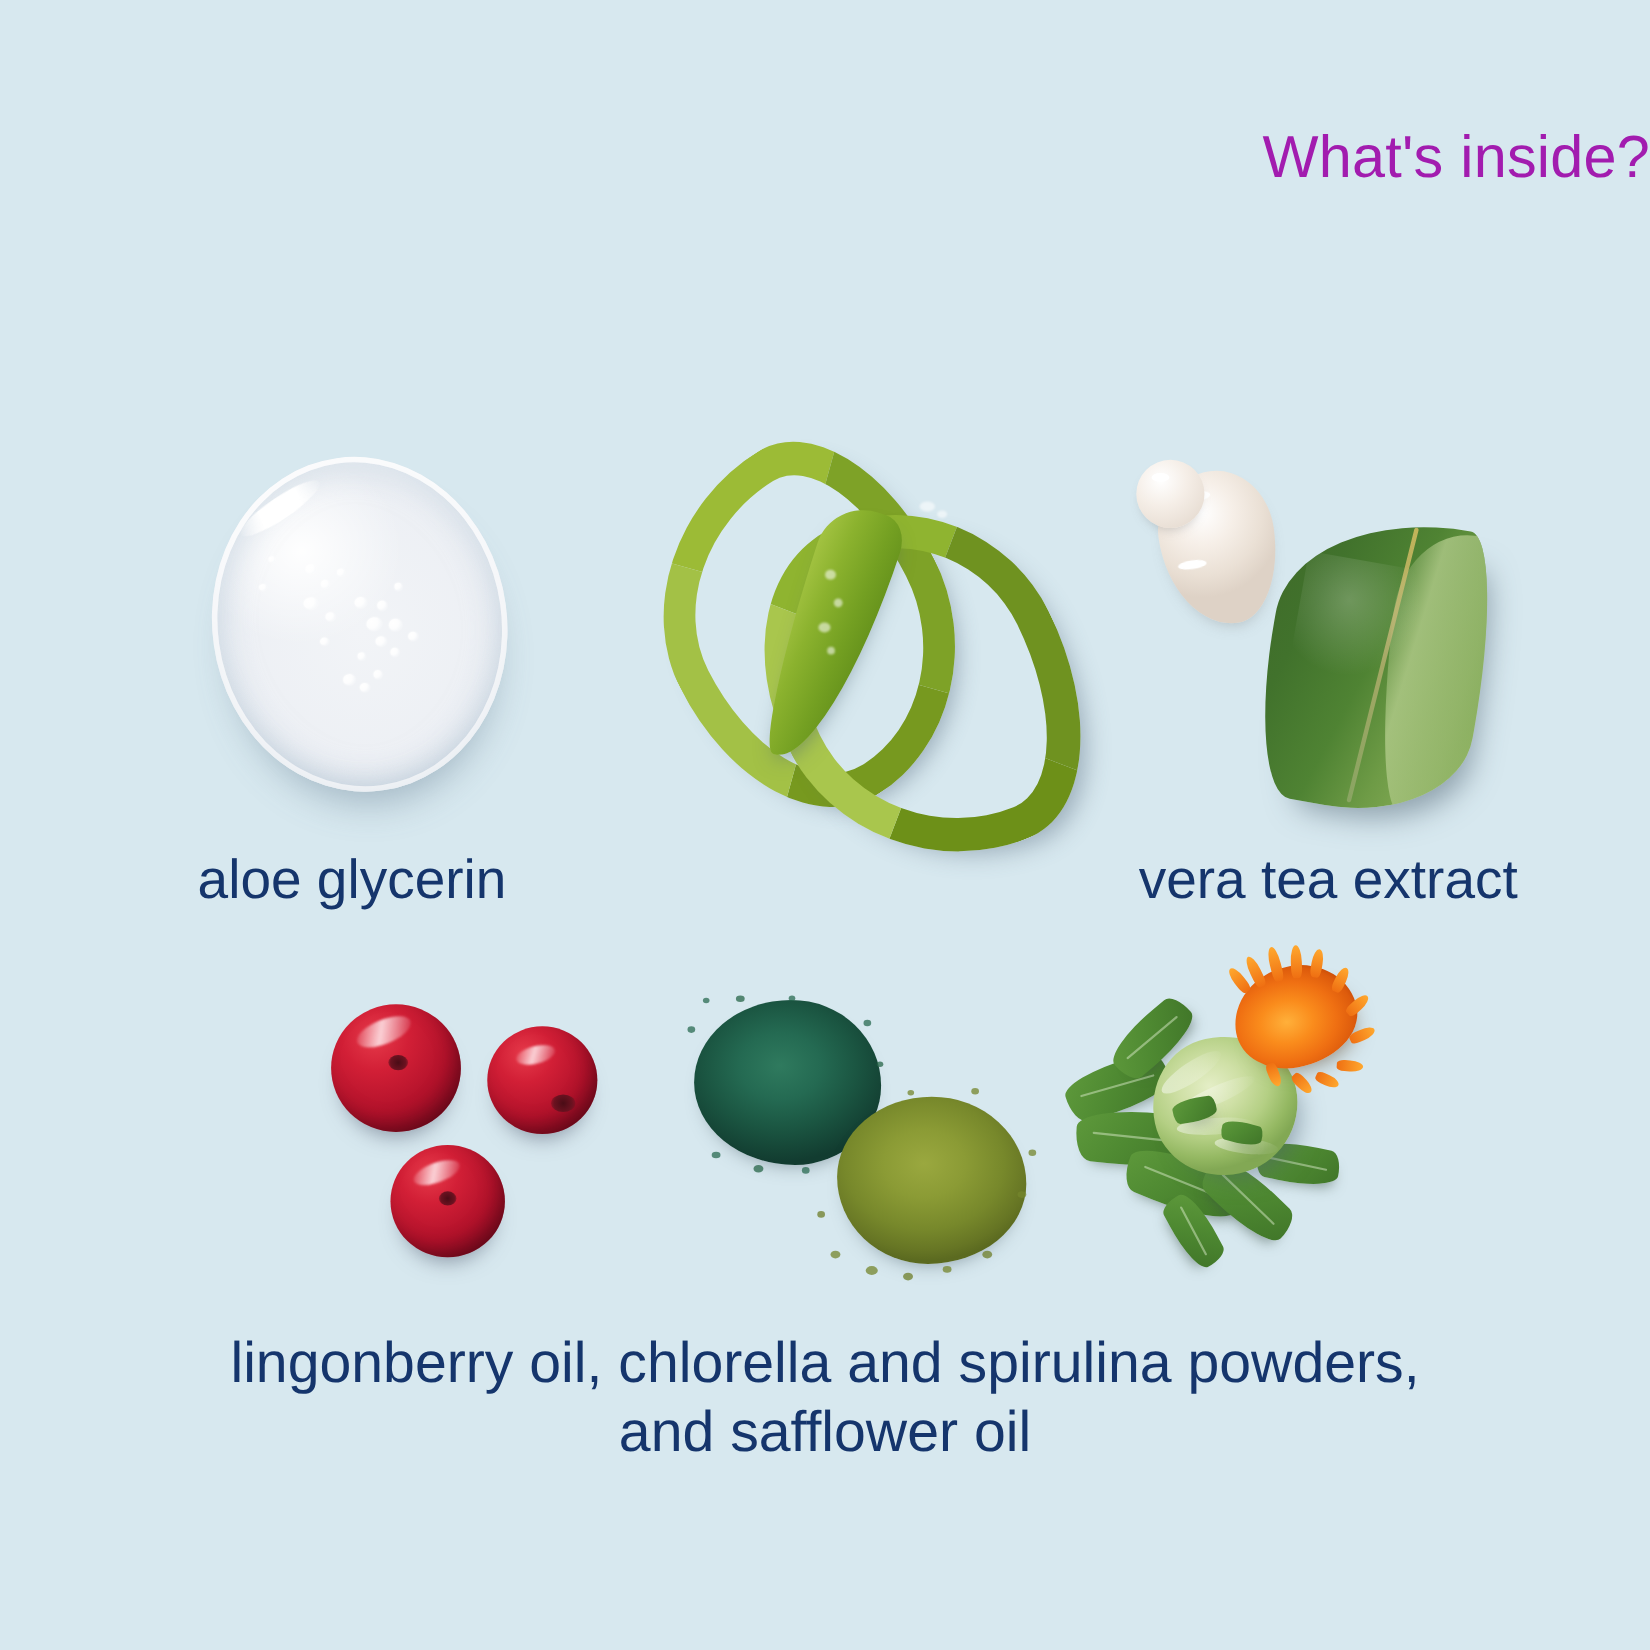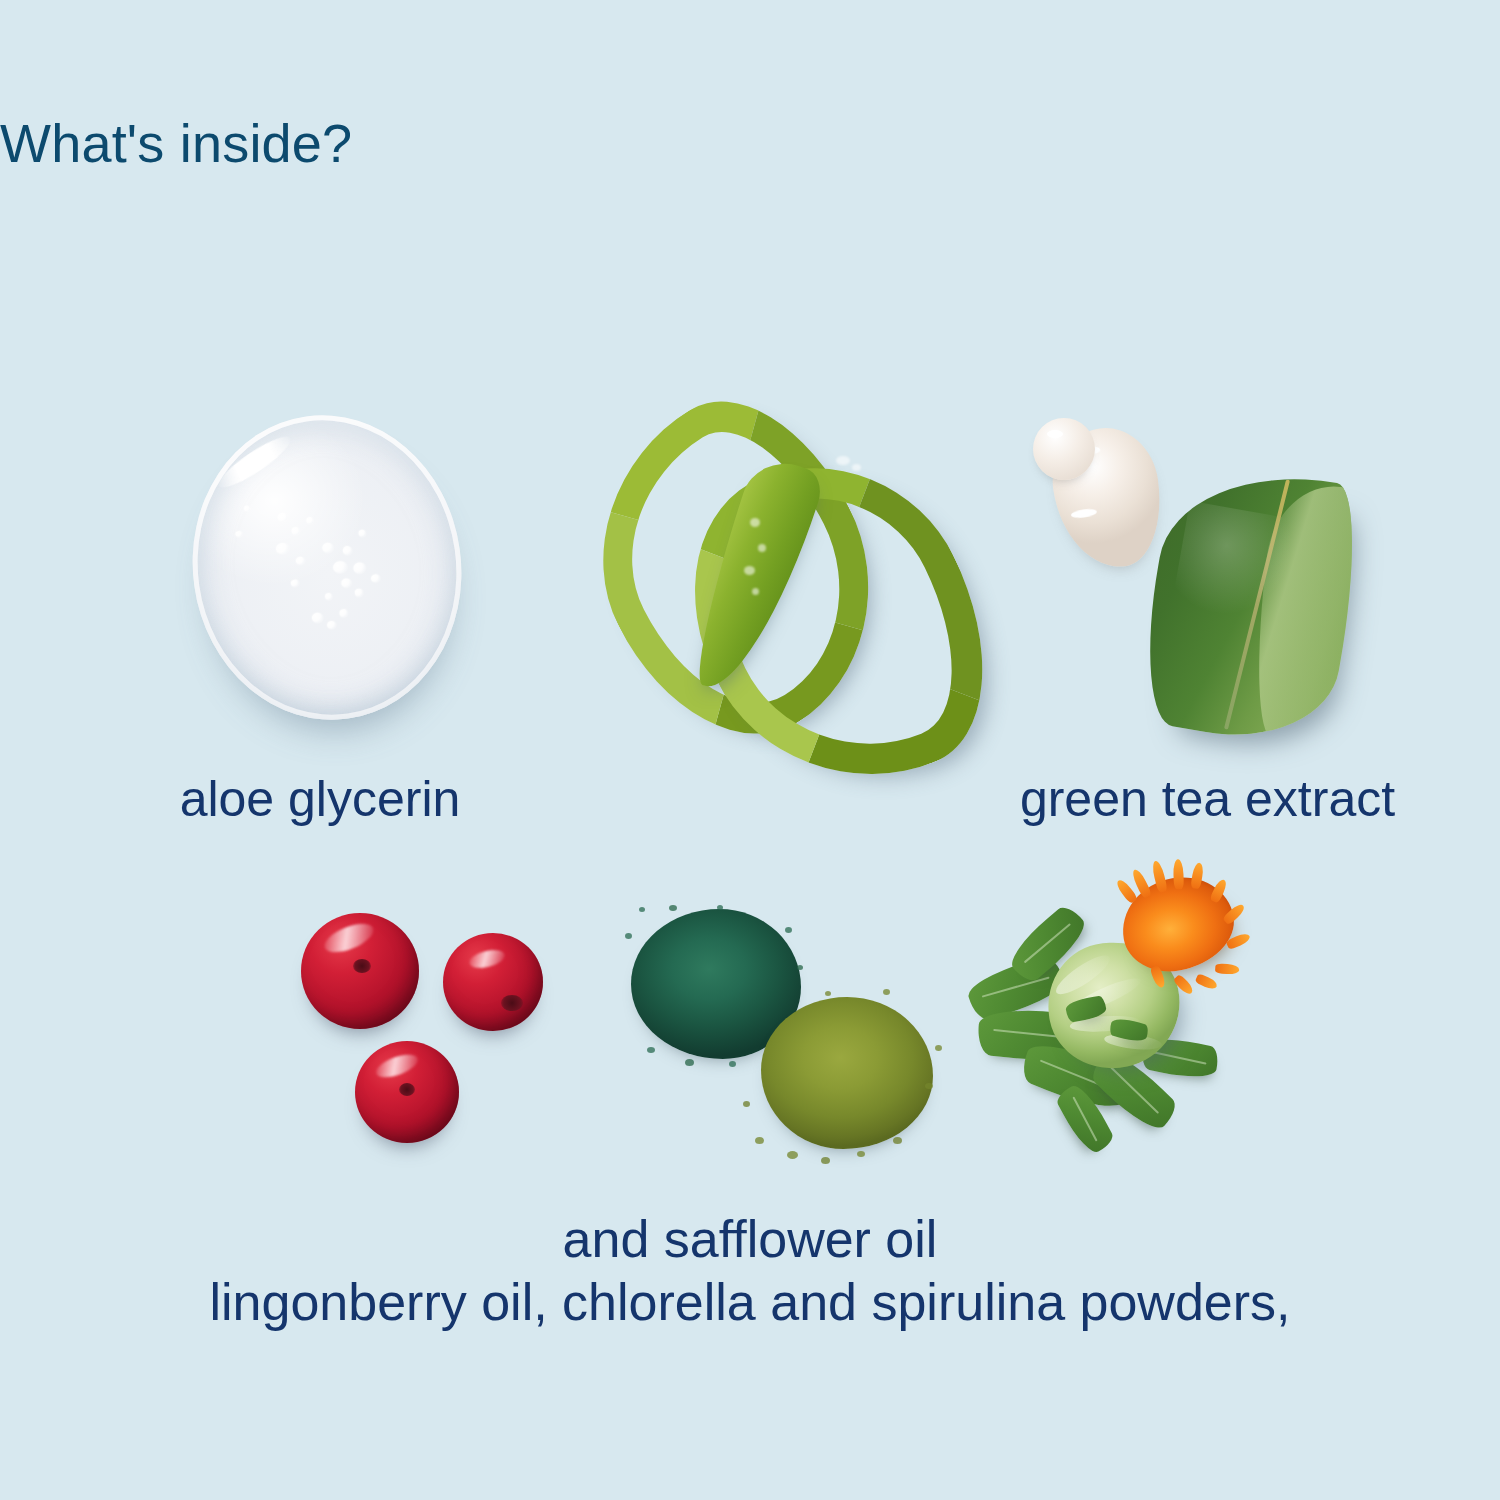--- a/index.html
+++ b/index.html
@@ -14,26 +14,26 @@
     background: #d7e8ef;
     overflow: hidden;
     font-family: "Liberation Sans", sans-serif;
   }
 
   
   .eyebrow {
     position: absolute;
     left: 0; right: 0;
     top: 112px;
-    text-align: left;
+    text-align: right;
     font-family: "Liberation Sans", sans-serif;
     font-weight: 300;
     font-size: 54px;
     letter-spacing: 0.2px;
-    color: #0c4a6e;
+    color: #a21caf;
   }
   .headline {
     position: absolute;
     left: 0; right: 0;
     top: 214px;
     text-align: center;
     font-family: "Liberation Serif", serif;
     font-weight: 700;
     font-size: 104px;
     line-height: 1.05;
@@ -358,21 +358,21 @@
       <div class="tea-drop-hl" style="left:14px;top:12px;width:16px;height:8px;"></div>
     </div>
     <div class="tea-leaf">
       <div class="tea-leaf-fold"></div>
       <div class="tea-leaf-vein"></div>
       <div class="tea-leaf-gloss"></div>
     </div>
   </div>
 
   <div class="label" id="label-0">aloe glycerin</div>
-  <div class="label" id="label-2">green tea extract</div>
+  <div class="label" id="label-2">vera tea extract</div>
 
   <div class="tile" id="tile-berries">
     <div class="berry" style="left:6px;top:8px;width:118px;height:116px;">
       <div class="berry-gloss" style="left:22px;top:14px;width:52px;height:22px;transform:rotate(-22deg);"></div>
       <div class="berry-calyx" style="left:52px;top:46px;width:18px;height:14px;"></div>
     </div>
     <div class="berry" style="left:148px;top:28px;width:100px;height:98px;">
       <div class="berry-gloss" style="left:26px;top:18px;width:36px;height:16px;transform:rotate(-14deg);"></div>
       <div class="berry-calyx" style="left:58px;top:62px;width:22px;height:16px;"></div>
     </div>
@@ -450,17 +450,17 @@
       <div class="saff-petal" style="left:98px;top:28px;width:10px;height:24px;transform:rotate(58deg);"></div>
       <div class="saff-petal" style="left:96px;top:52px;width:10px;height:24px;transform:rotate(76deg);"></div>
       <div class="saff-petal" style="left:80px;top:72px;width:10px;height:24px;transform:rotate(104deg);"></div>
       <div class="saff-petal" style="left:60px;top:80px;width:10px;height:22px;transform:rotate(124deg);"></div>
       <div class="saff-petal" style="left:40px;top:76px;width:10px;height:22px;transform:rotate(146deg);"></div>
       <div class="saff-petal" style="left:20px;top:62px;width:10px;height:22px;transform:rotate(168deg);"></div>
     </div>
   </div>
 
   <div class="caption">
+    <div>lingonberry oil, chlorella and spirulina powders,</div>
     <div>and safflower oil</div>
-    <div>lingonberry oil, chlorella and spirulina powders,</div>
   </div>
 
 </div>
 
 </body></html>

